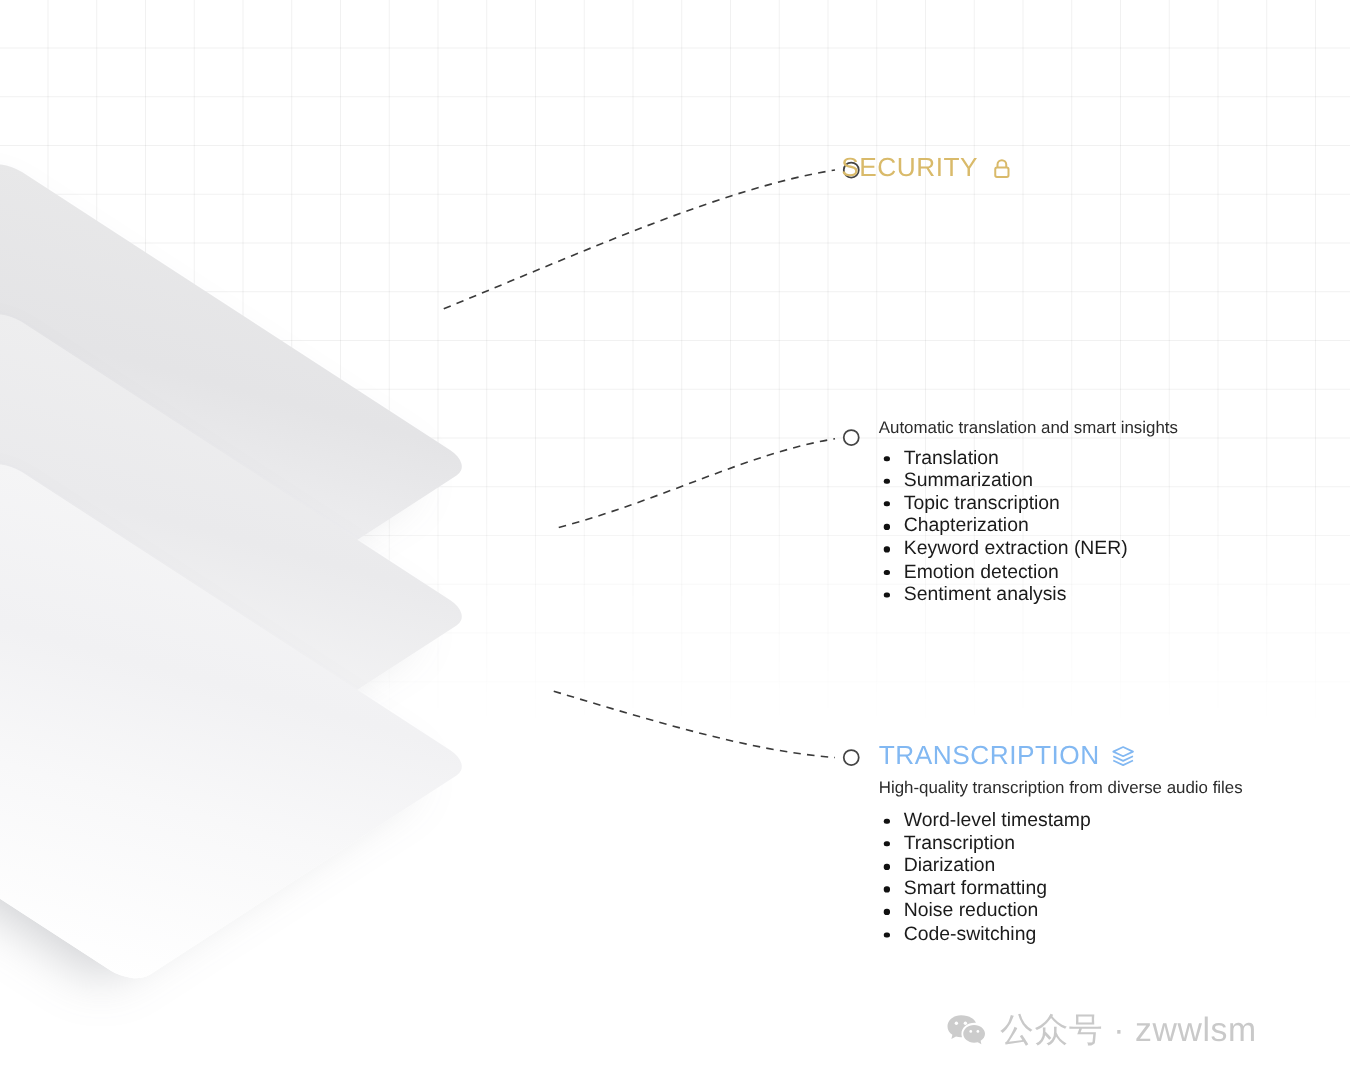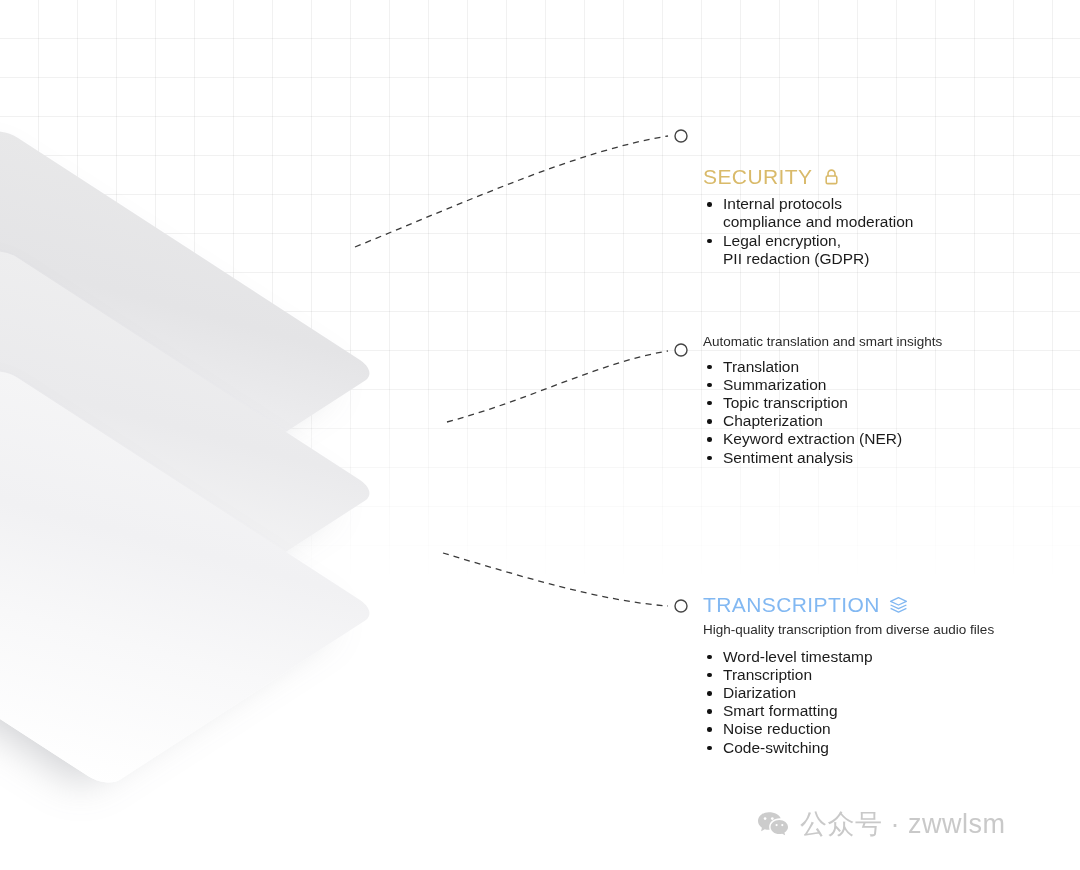--- a/index.html
+++ b/index.html
@@ -175,46 +175,41 @@
     <path class="conn-path" d="M355,247 C470,200 580,150 668,136"></path>
     <circle class="conn-dot" cx="681" cy="136" r="6"></circle>
 
     <path class="conn-path" d="M447,422 C530,400 600,362 668,351"></path>
     <circle class="conn-dot" cx="681" cy="350" r="6"></circle>
 
     <path class="conn-path" d="M443,553 C520,576 600,601 668,606"></path>
     <circle class="conn-dot" cx="681" cy="606" r="6"></circle>
   </svg>
 
-  <div class="block" id="block-security" style="left:703px; top:123px;margin-top:42px;">
+  <div class="block" id="block-security" style="left:673px; top:123px;">
     <div class="block-title" style="color:#D9BA6A;">
       <span>SECURITY</span>
       <span class="icon-slot">
         <svg width="17" height="18" viewBox="0 0 17 18">
           <path d="M5 8 V5.6 A3.5 3.5 0 0 1 12 5.6 V8" fill="none" stroke="#D9BA6A" stroke-width="1.6"></path>
           <rect x="3.2" y="8" width="10.6" height="7.6" rx="1.4" fill="none" stroke="#D9BA6A" stroke-width="1.6"></rect>
         </svg>
       </span>
     </div>
-    <ul class="feat">
-      <li>Internal protocols
-compliance and moderation</li>
-      <li>Legal encryption,
-PII redaction (GDPR)</li>
-    </ul>
   </div>
 
   <div class="block" id="block-audio" style="left:703px; top:328px; width:360px;">
     <div class="block-sub">Automatic translation and smart insights</div>
     <ul class="feat" style="">
       <li>Translation</li>
       <li>Summarization</li>
       <li>Topic transcription</li>
       <li>Chapterization</li>
       <li>Keyword extraction (NER)</li>
+      <li>Emotion detection</li>
       <li>Sentiment analysis</li>
     </ul>
   </div>
 
   <div class="block" id="block-transcription" style="left:703px; top:593px; width:360px;">
     <div class="block-title" style="color:#82B8F2;">
       <span>TRANSCRIPTION</span>
       <span class="icon-slot">
         <svg width="19" height="18" viewBox="0 0 19 18">
           <g fill="none" stroke="#82B8F2" stroke-width="1.35" stroke-linejoin="round">

